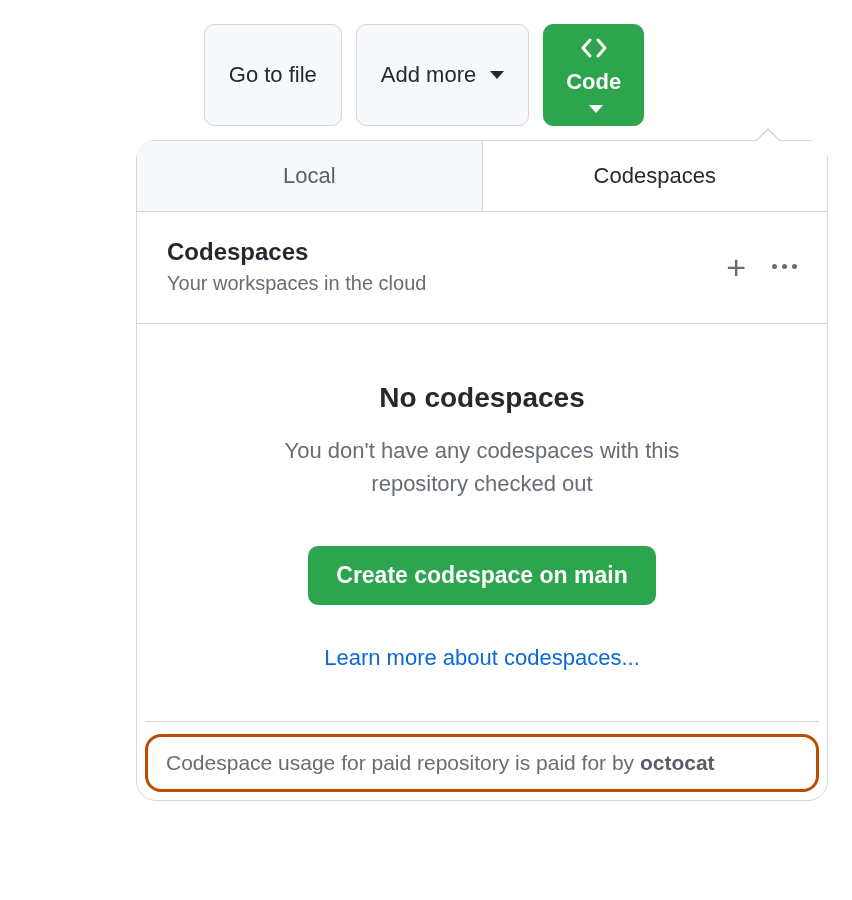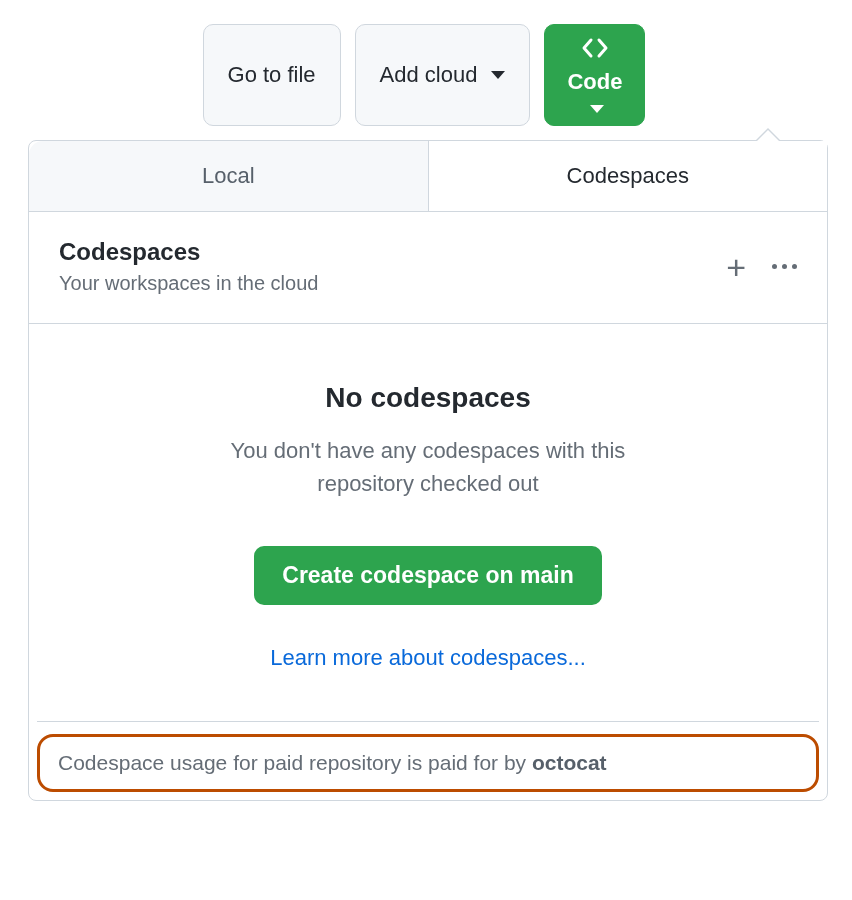--- a/index.html
+++ b/index.html
@@ -41,23 +41,23 @@
       width: 0; height: 0;
       border-left: 7px solid transparent;
       border-right: 7px solid transparent;
       border-top: 8px solid currentColor;
       margin-left: 4px;
     }
     .code-icon svg { display: block; }
     .popover {
       position: relative;
       border: 1px solid #d0d7de;
-      border-radius: 8px;
+      border-radius: 20px;
       background: #ffffff;
-      width: 800px;
+      width: 692px;
       margin-left: auto;
       margin-right: 4px;
       overflow: visible;
     }
     .popover::before {
       content: "";
       position: absolute;
       top: -13px;
       right: 46px;
       width: 0; height: 0;
@@ -195,21 +195,21 @@
     }
   </style>
 </head>
 <body>
 
 <div class="toolbar">
   <button class="btn">
     <span>Go to file</span>
   </button>
   <button class="btn">
-    <span>Add cloud</span>
+    <span>Add more</span>
     <span class="caret-down"></span>
   </button>
   <button class="btn btn-primary">
     <span class="code-icon">
       <svg width="28" height="22" viewBox="0 0 28 22" fill="none" stroke="#ffffff" stroke-width="3" stroke-linecap="round" stroke-linejoin="round">
         <polyline points="10,3 3,11 10,19"></polyline>
         <polyline points="18,3 25,11 18,19"></polyline>
       </svg>
     </span>
     <span>Code</span>

